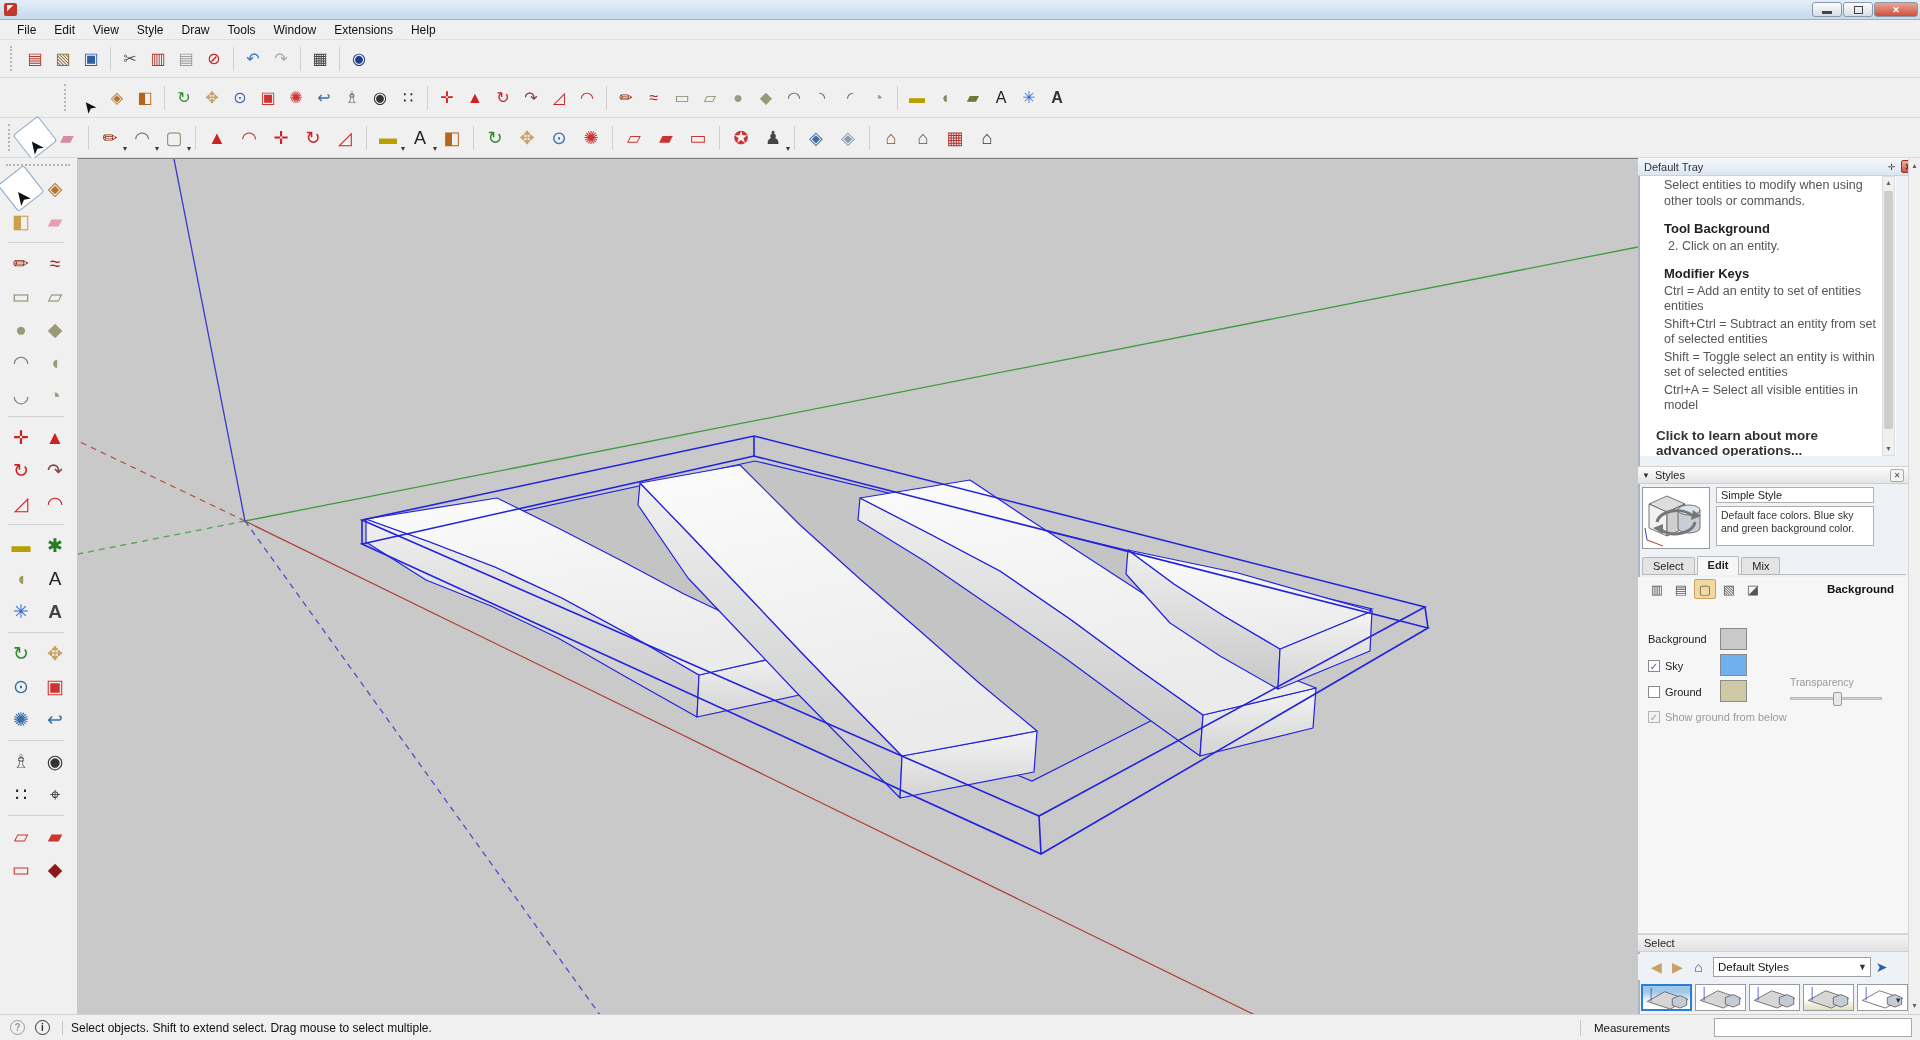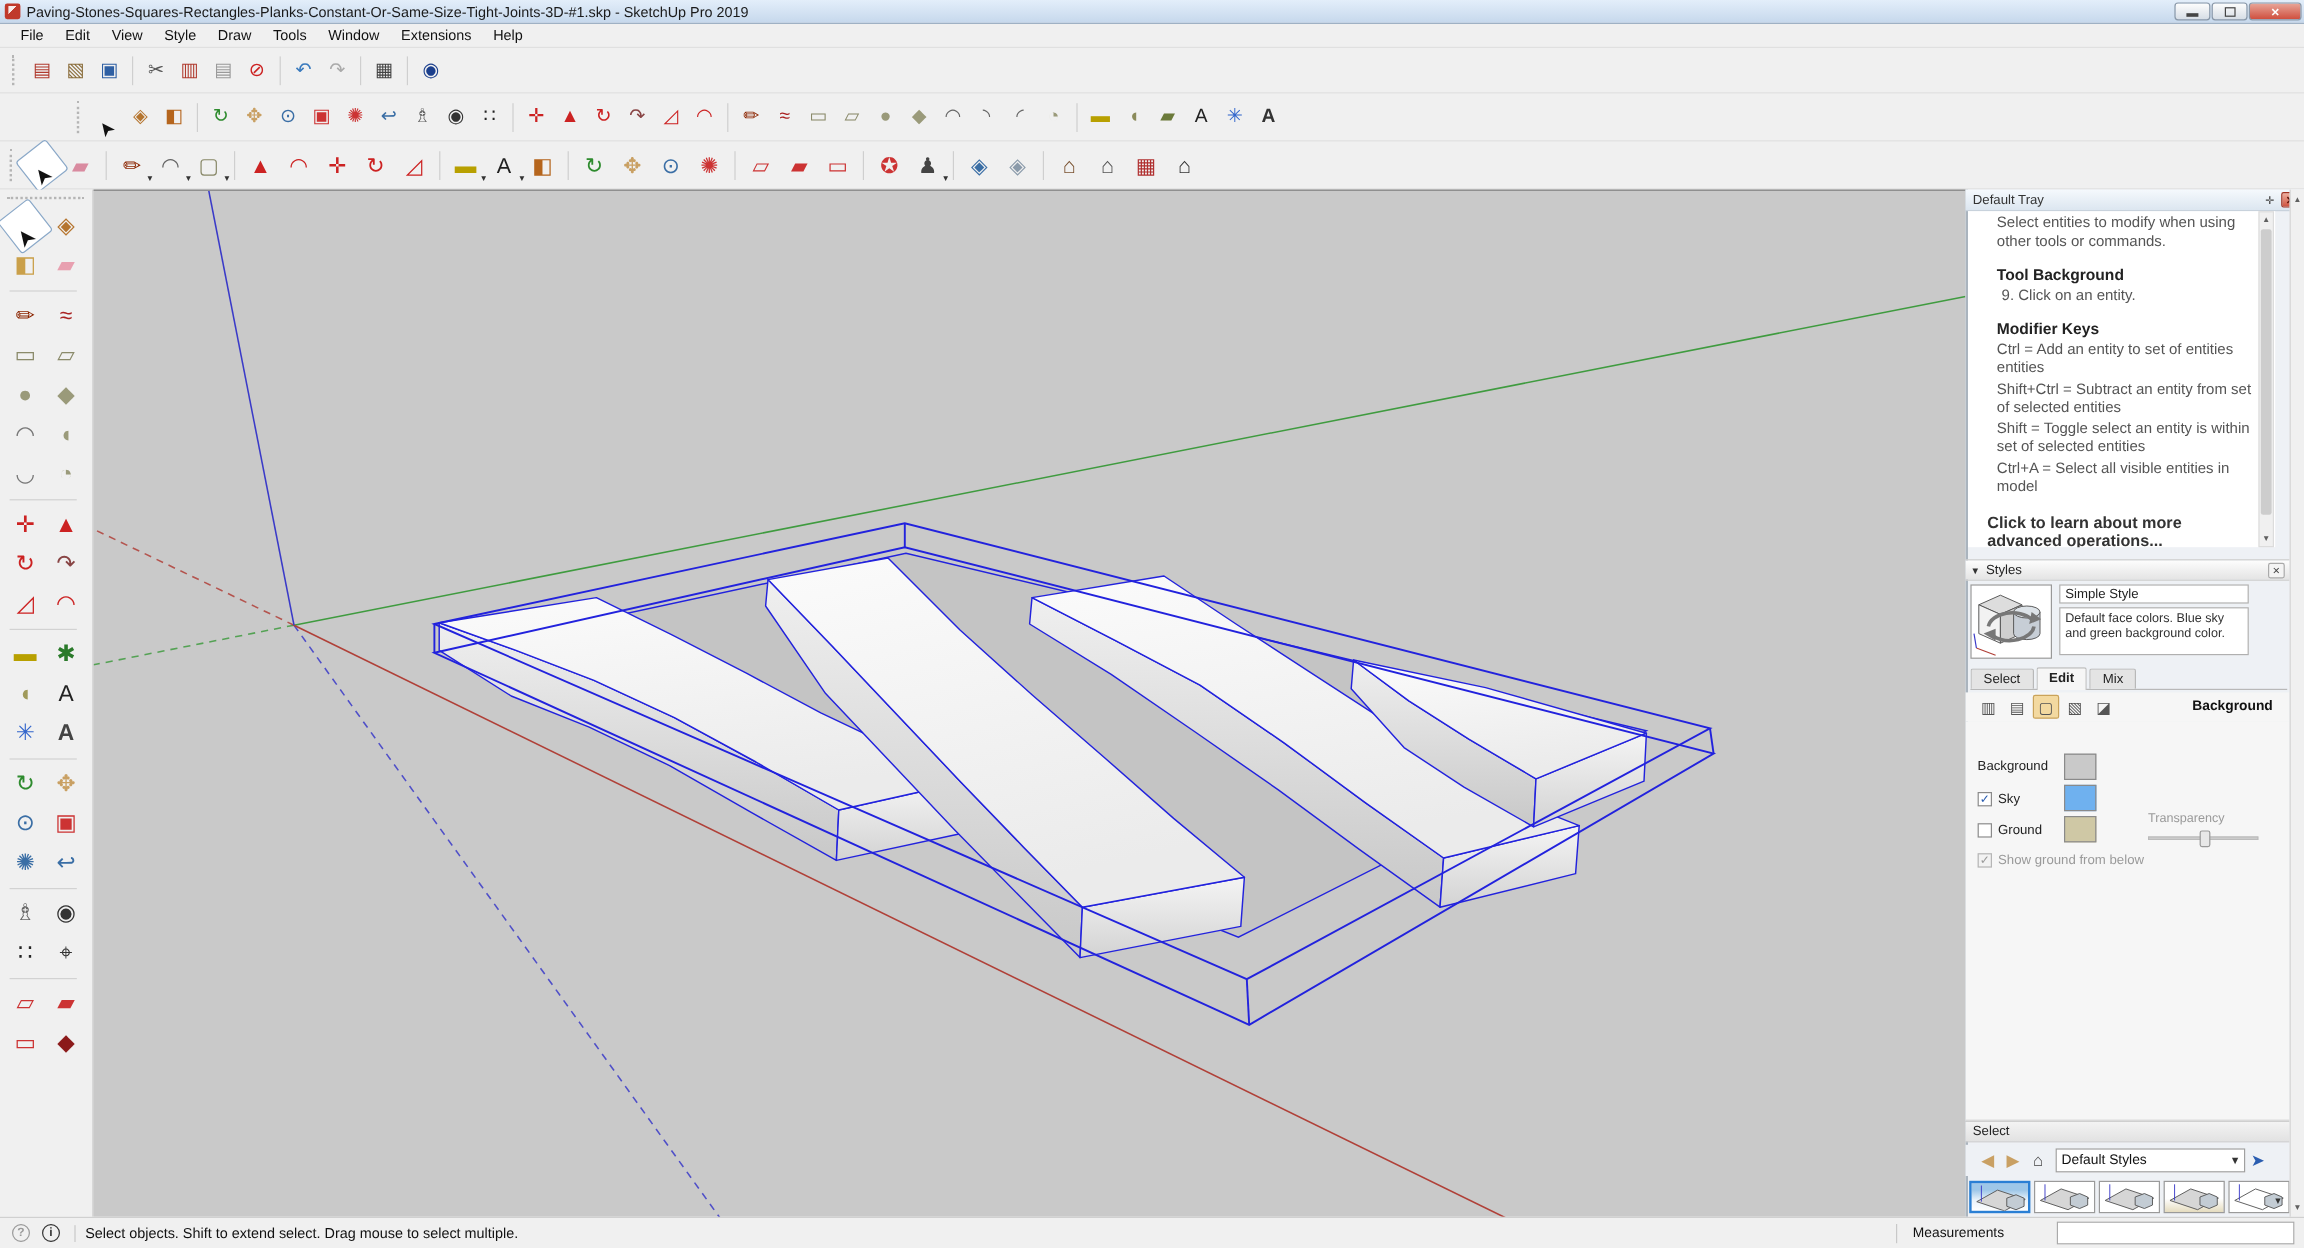--- a/index.html
+++ b/index.html
@@ -10,21 +10,21 @@
   #titlebar{left:0;top:0;width:1920px;height:20px;background:linear-gradient(#e3eefa,#c6d8ec);border-bottom:1px solid #9fb1c4;display:flex;align-items:center;padding-left:4px;}
   #applogo{width:13px;height:13px;background:#c0392b;border-radius:2px;margin-right:5px;position:relative;}
   #applogo:before{content:"";position:absolute;left:3px;top:2px;width:7px;height:9px;background:linear-gradient(135deg,#fff 40%,#e0e0e0 41%,#c0392b 40%);opacity:.9;}
   #wintitle{font-size:12px;color:#1a1a1a;white-space:nowrap;}
   .winbtns{position:absolute;right:2px;top:2px;display:flex;}
   .wbtn{width:30px;height:15px;border:1px solid #8a98a8;border-radius:3px;background:linear-gradient(#fdfdfd,#d7dee6);margin-left:1px;display:flex;align-items:center;justify-content:center;font-size:9px;color:#333;}
   .wbtn.close{width:44px;background:linear-gradient(#e8a598,#cf4f3e);color:#fff;font-weight:bold;}
   .minbar{display:block;width:10px;height:3px;background:#444;margin-top:6px;}
   .maxbox{display:block;width:9px;height:8px;border:1px solid #444;background:transparent;}
   
-  #menubar{left:0;top:20px;width:1920px;height:20px;background:#f0f0f0;border-bottom:1px solid #e0e0e0;display:flex;align-items:flex-start;padding-left:8px;}
+  #menubar{left:0;top:20px;width:1920px;height:20px;background:#f0f0f0;border-bottom:1px solid #e0e0e0;display:flex;align-items:center;padding-left:8px;}
   .menu-item{font-size:12px;color:#111;padding:2px 9px;}
   
   .tbrow{left:0;width:1920px;background:#f0f0f0;border-bottom:1px solid #dcdcdc;display:flex;align-items:center;}
   #tb1{top:40px;height:38px;padding-left:10px;}
   #tb2{top:78px;height:40px;padding-left:64px;}
   #tb3{top:118px;height:40px;padding-left:8px;}
   .grip{width:5px;height:70%;border-left:2px dotted #b5b5b5;margin-right:6px;}
   .icon{width:28px;height:28px;display:inline-flex;align-items:center;justify-content:center;font-size:16px;position:relative;flex:none;}
   #tb3 .icon{width:32px;height:32px;font-size:18px;}
   .icon i{font-style:normal;line-height:1;}
@@ -117,21 +117,20 @@
   #meassep{position:absolute;left:1580px;width:1px;height:16px;background:#c8c8c8;top:5px;}
   #measinput{position:absolute;left:1714px;top:3px;width:198px;height:19px;border:1px solid #aaa;background:#fff;font-size:11px;padding:0 4px;}
 </style>
 </head>
 <body>
 
 <div id="root">
 
   <div id="titlebar" class="abs">
     <span id="applogo"></span>
-    <span id="wintitle">Paving-Stones-Squares-Rectangles-Planks-Constant-Or-Same-Size-Tight-Joints-3D-#1.skp - SketchUp Pro 2019</span>
     <span class="winbtns">
       <span class="wbtn">
           <b class="minbar"></b>
         </span>
       <span class="wbtn">
           <b class="maxbox"></b>
         </span>
       <span class="wbtn close">✕</span>
     </span>
   </div>
@@ -597,21 +596,21 @@
   <div id="trayhdr" class="abs">
     <span class="t">Default Tray</span>
     <span class="traybtn">✛</span>
     <span class="traybtn close">✕</span>
   </div>
 
   <div id="instructor" class="abs">
 
   <p class="p">Select entities to modify when using other tools or commands.</p>
       <p class="h">Tool Background</p>
-      <p class="p ind">9. Click on an entity.</p>
+      <p class="p ind">2. Click on an entity.</p>
       <p class="h">Modifier Keys</p>
       <p class="p">Ctrl = Add an entity to set of entities entities</p>
       <p class="p">Shift+Ctrl = Subtract an entity from set of selected entities</p>
       <p class="p">Shift = Toggle select an entity is within set of selected entities</p>
       <p class="p">Ctrl+A = Select all visible entities in model</p>
       <p class="link">Click to learn about more advanced operations...</p>
     </div>
 
   <div class="abs scrollcol" style="left:1882px;top:176px;width:13px;height:280px;">
     <div class="sarrow" style="position:absolute;top:0;">▴</div>

